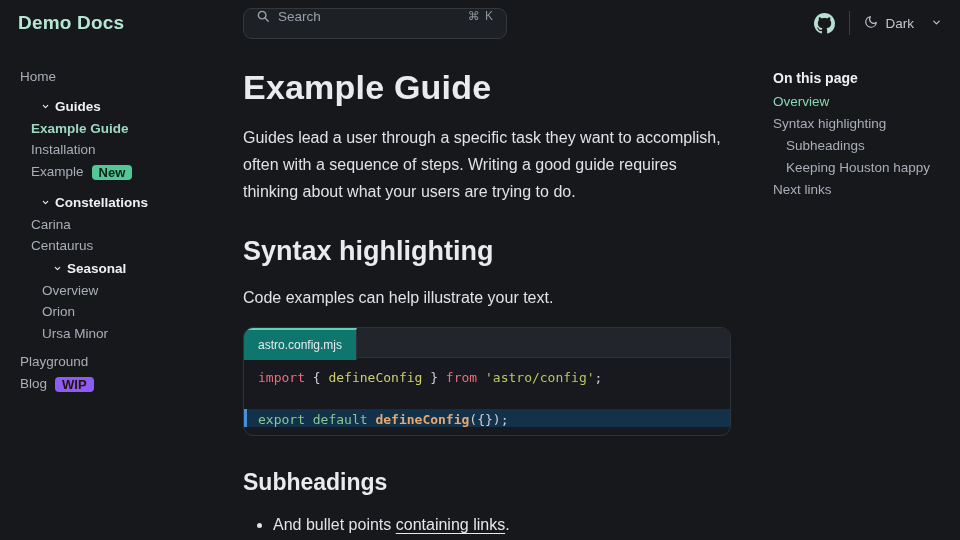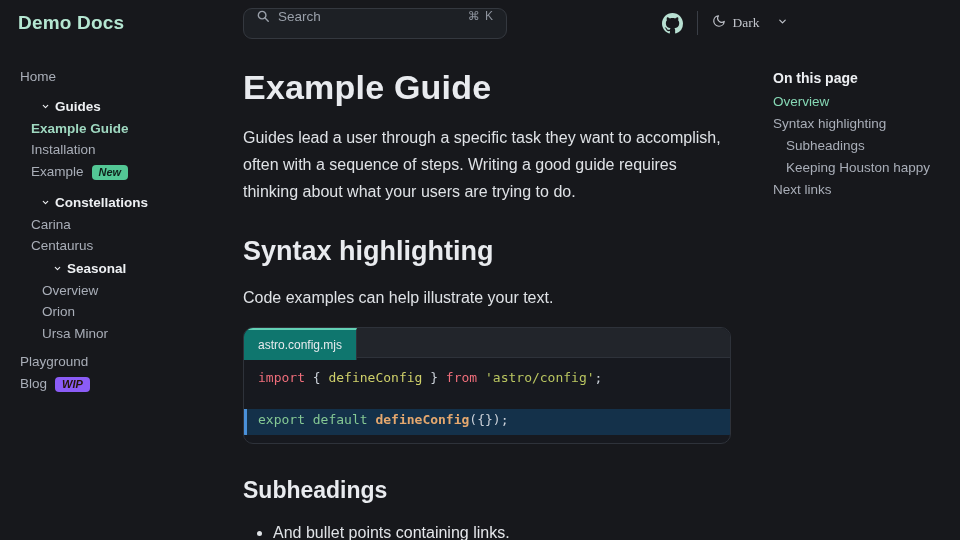--- a/index.html
+++ b/index.html
@@ -37,23 +37,22 @@
     color: #9aa0aa;
     font-size: 13.5px;
     cursor: pointer;
   }
   .search-box .grow { flex: 1; }
   .kbd-hint { font-size: 12px; color: #8d939d; letter-spacing: 1px; }
   .header-right {
     flex: 1;
     display: flex;
     align-items: center;
-    justify-content: center;
+    justify-content: flex-end;
     gap: 14px;
-    font-family: Liberation Serif, serif;
   }
   .gh-icon svg { display: block; }
   .v-divider { width: 1px; height: 24px; background: #3a3e46; }
   .theme-select {
     display: flex;
     align-items: center;
     gap: 7px;
     color: #c2c5cc;
     font-size: 13.5px;
     cursor: pointer;
@@ -87,26 +86,25 @@
     padding: 4px 0;
     padding-left: 17px;
     color: #eef0f3;
     font-weight: 700;
     cursor: pointer;
     margin-left: 24px;
   }
   .group-head.sub { padding-left: 29px; }
   .mt-gap { margin-top: 7px; }
   .badge {
-    font-size: 11px;
+    font-size: 13px;
     font-weight: 700;
     padding: 2px 7px;
     border-radius: 4px;
     line-height: 11px;
-    font-style: italic;
   }
   .badge.new { background: #53c795; color: #0f211a; }
   .badge.wip { background: #8b5cf6; color: #251505; }
   .caret svg { display: block; }
   
   .main {
     width: 488px;
     margin-left: 8px;
     padding-top: 22px;
   }
@@ -161,21 +159,21 @@
   .code-line {
     padding: 0 14px;
     height: 21px;
     line-height: 21px;
     white-space: pre;
   }
   .code-line.hl {
     background: #14314a;
     border-left: 3px solid #4a90d9;
     padding-left: 11px;
-    height: 26px;
+    height: 18px;
     line-height: 22px;
   }
   .tk { white-space: pre; }
   .tk.red { color: #ee6d7a; }
   .tk.olive { color: #cfd06a; }
   .tk.str { color: #bac660; }
   .tk.green { color: #85c894; }
   .tk.orange { color: #e5a86e; font-weight: 700; }
   .tk.plain { color: #ccd2da; }
   

